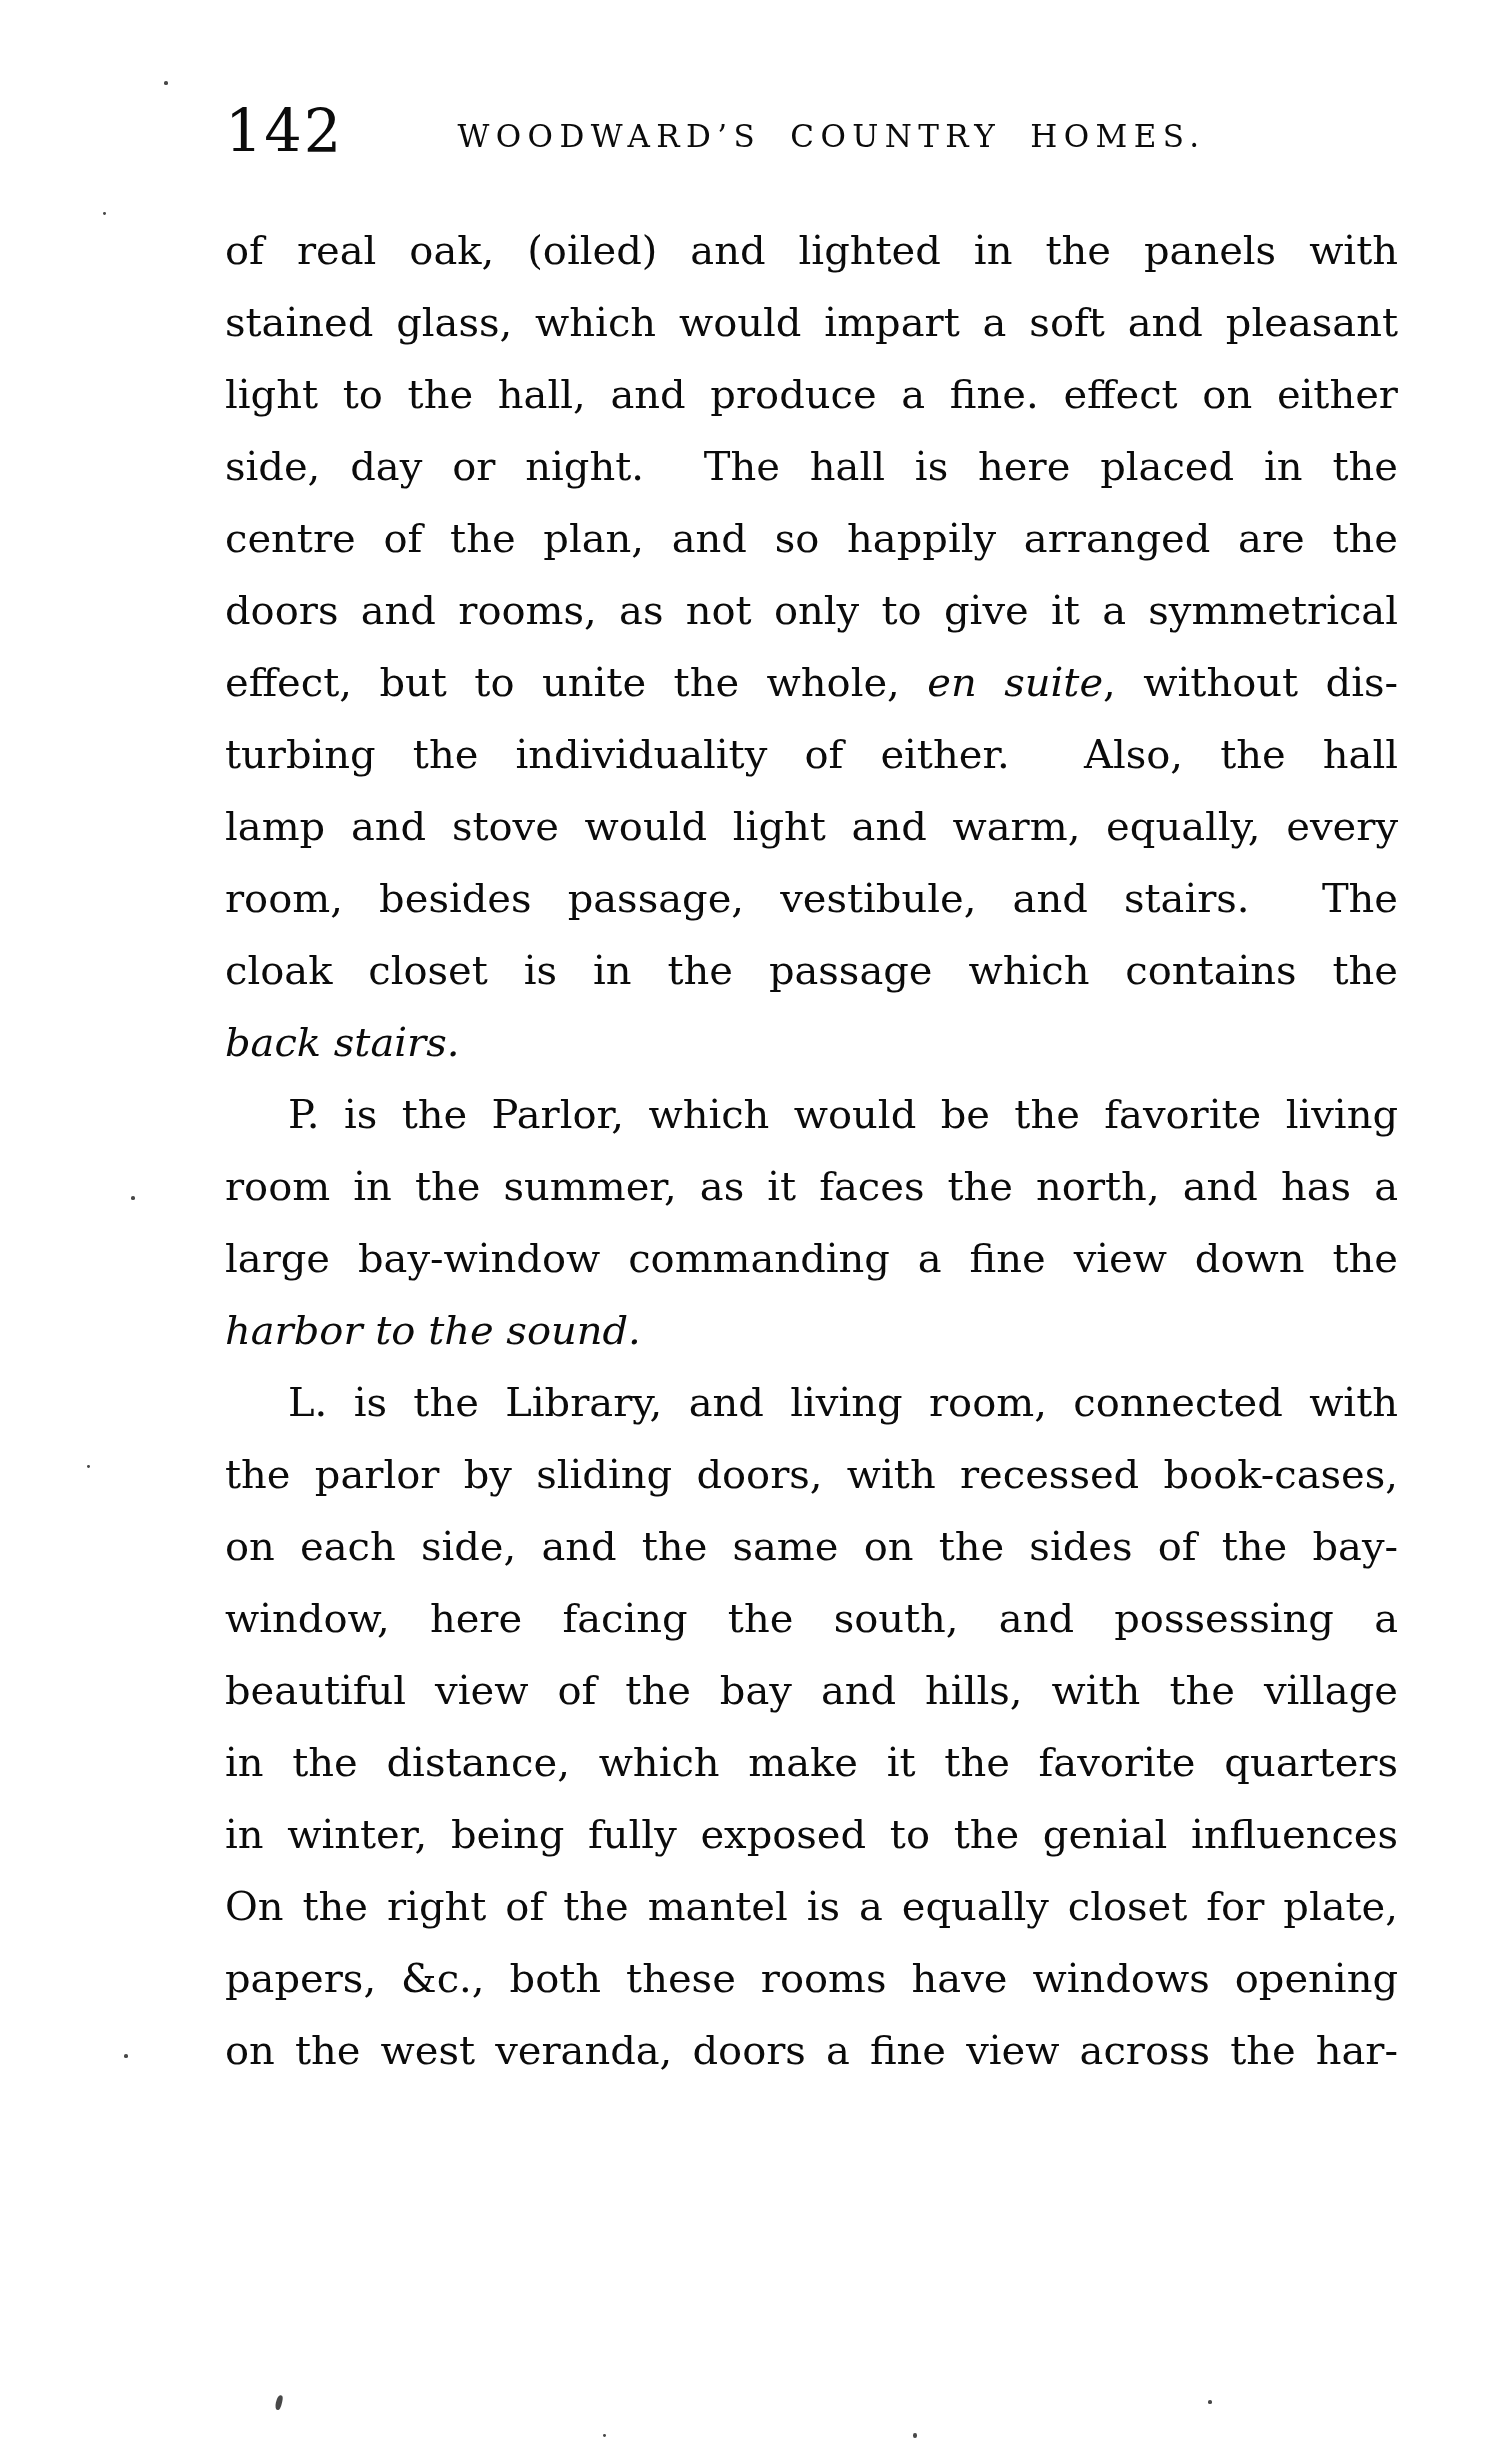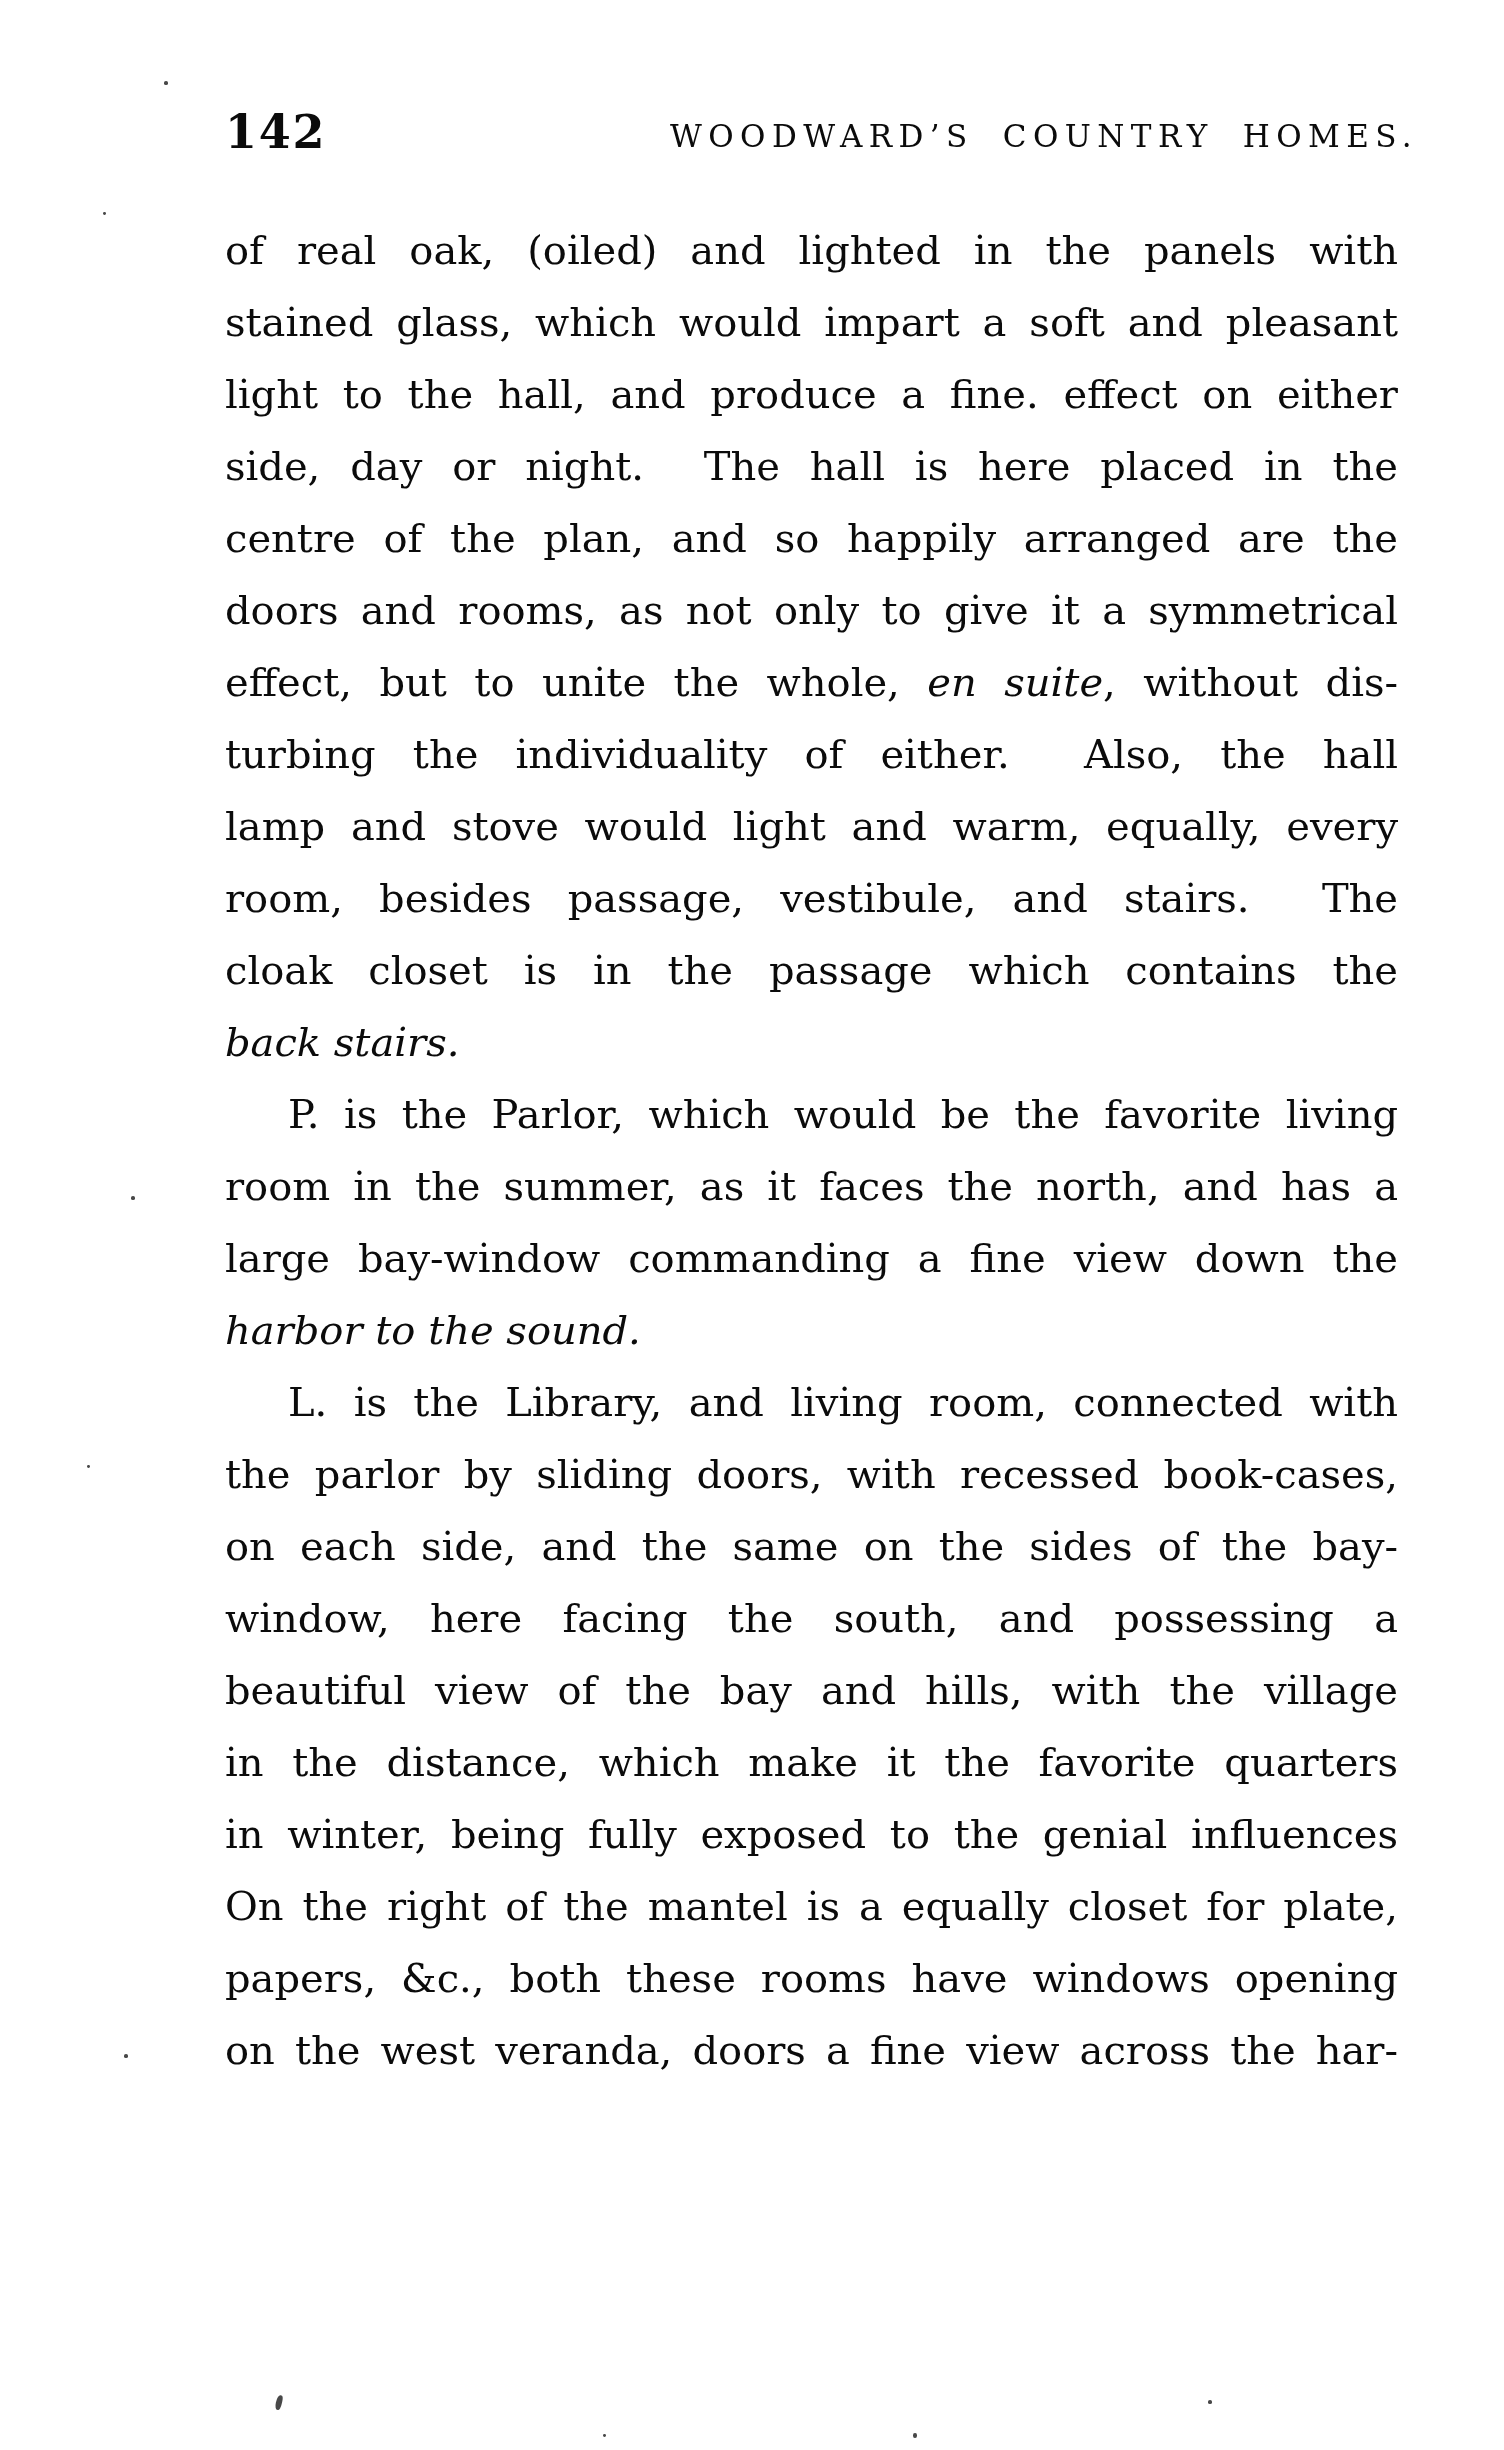--- a/index.html
+++ b/index.html
@@ -16,31 +16,31 @@
     position: absolute;
     top: 109px;
     left: 225px;
     width: 1173px;
     height: 52px;
   }
   .page-number {
     position: absolute;
     left: 0;
     top: 0;
-    font-size: 46px;
-    font-weight: bold;
+    font-size: 59px;
+    font-weight: normal;
     letter-spacing: 1.8px;
     line-height: 46px;
   }
   .running-title {
     position: absolute;
     left: 0;
     right: 0;
     top: 9.2px;
-    text-align: right;
+    text-align: center;
     transform: translateX(20px);
     font-size: 31px;
     letter-spacing: 6.4px;
     word-spacing: 13px;
     line-height: 37px;
     white-space: nowrap;
   }
   .text-block {
     position: absolute;
     top: 214px;

